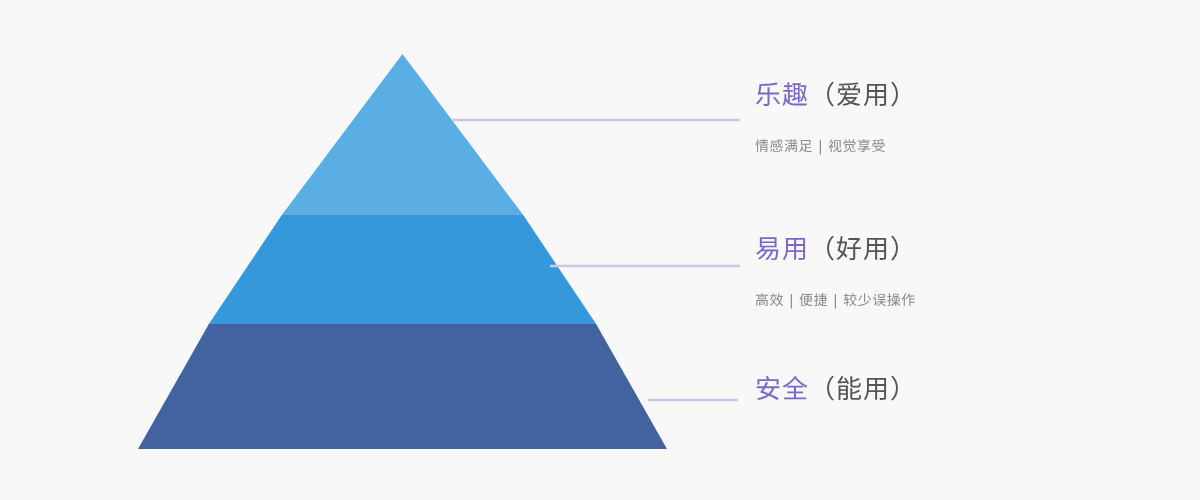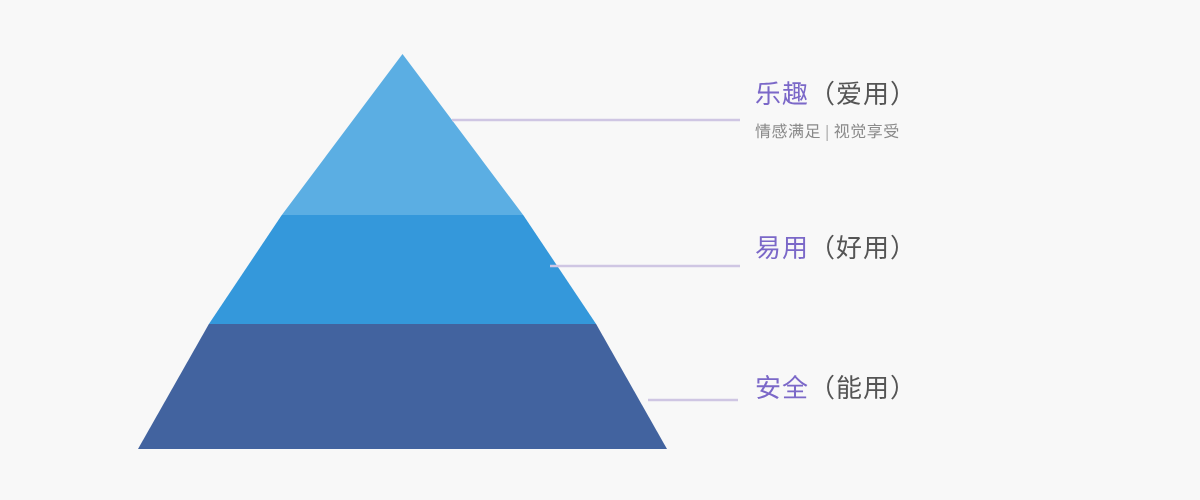--- a/index.html
+++ b/index.html
@@ -12,21 +12,20 @@
     height: 500px;
     background: #f8f8f8;
     font-family: "DejaVu Sans", "Liberation Sans", sans-serif;
     overflow: hidden;
   }
   #stage {
     position: relative;
     width: 1200px;
     height: 500px;
     background: #f8f8f8;
-    font-family: Liberation Serif, serif;
   }
   #pyramid-svg {
     position: absolute;
     left: 0;
     top: 0;
     width: 1200px;
     height: 500px;
   }
   .label-group {
     position: absolute;
@@ -39,25 +38,25 @@
     letter-spacing: 1px;
   }
   .label-title .term {
     color: #7b68c8;
   }
   .label-title .paren {
     color: #555555;
   }
   .label-sub {
     white-space: nowrap;
-    font-size: 16px;
+    font-size: 14px;
     line-height: 28px;
     color: #8a8a8a;
     letter-spacing: 0.5px;
-    margin-top: 6px;
+    margin-top: 20px;
   }
   #grp-fun   { top: 78px; }
   #grp-easy  { top: 232px; }
   #grp-safe  { top: 372px; }
 </style>
 </head>
 <body>
 
 <div id="stage">
 
@@ -78,20 +77,21 @@
     <div class="label-title">
       <span class="term">乐趣</span><span class="paren">（爱用）</span>
     </div>
     <div class="label-sub">情感满足 | 视觉享受</div>
   </div>
 
   <div class="label-group" id="grp-easy">
     <div class="label-title">
       <span class="term">易用</span><span class="paren">（好用）</span>
     </div>
+    <div class="label-sub">高效 | 便捷 | 较少误操作</div>
   </div>
 
   <div class="label-group" id="grp-safe">
     <div class="label-title">
       <span class="term">安全</span><span class="paren">（能用）</span>
     </div>
   </div>
 
 </div>
 

